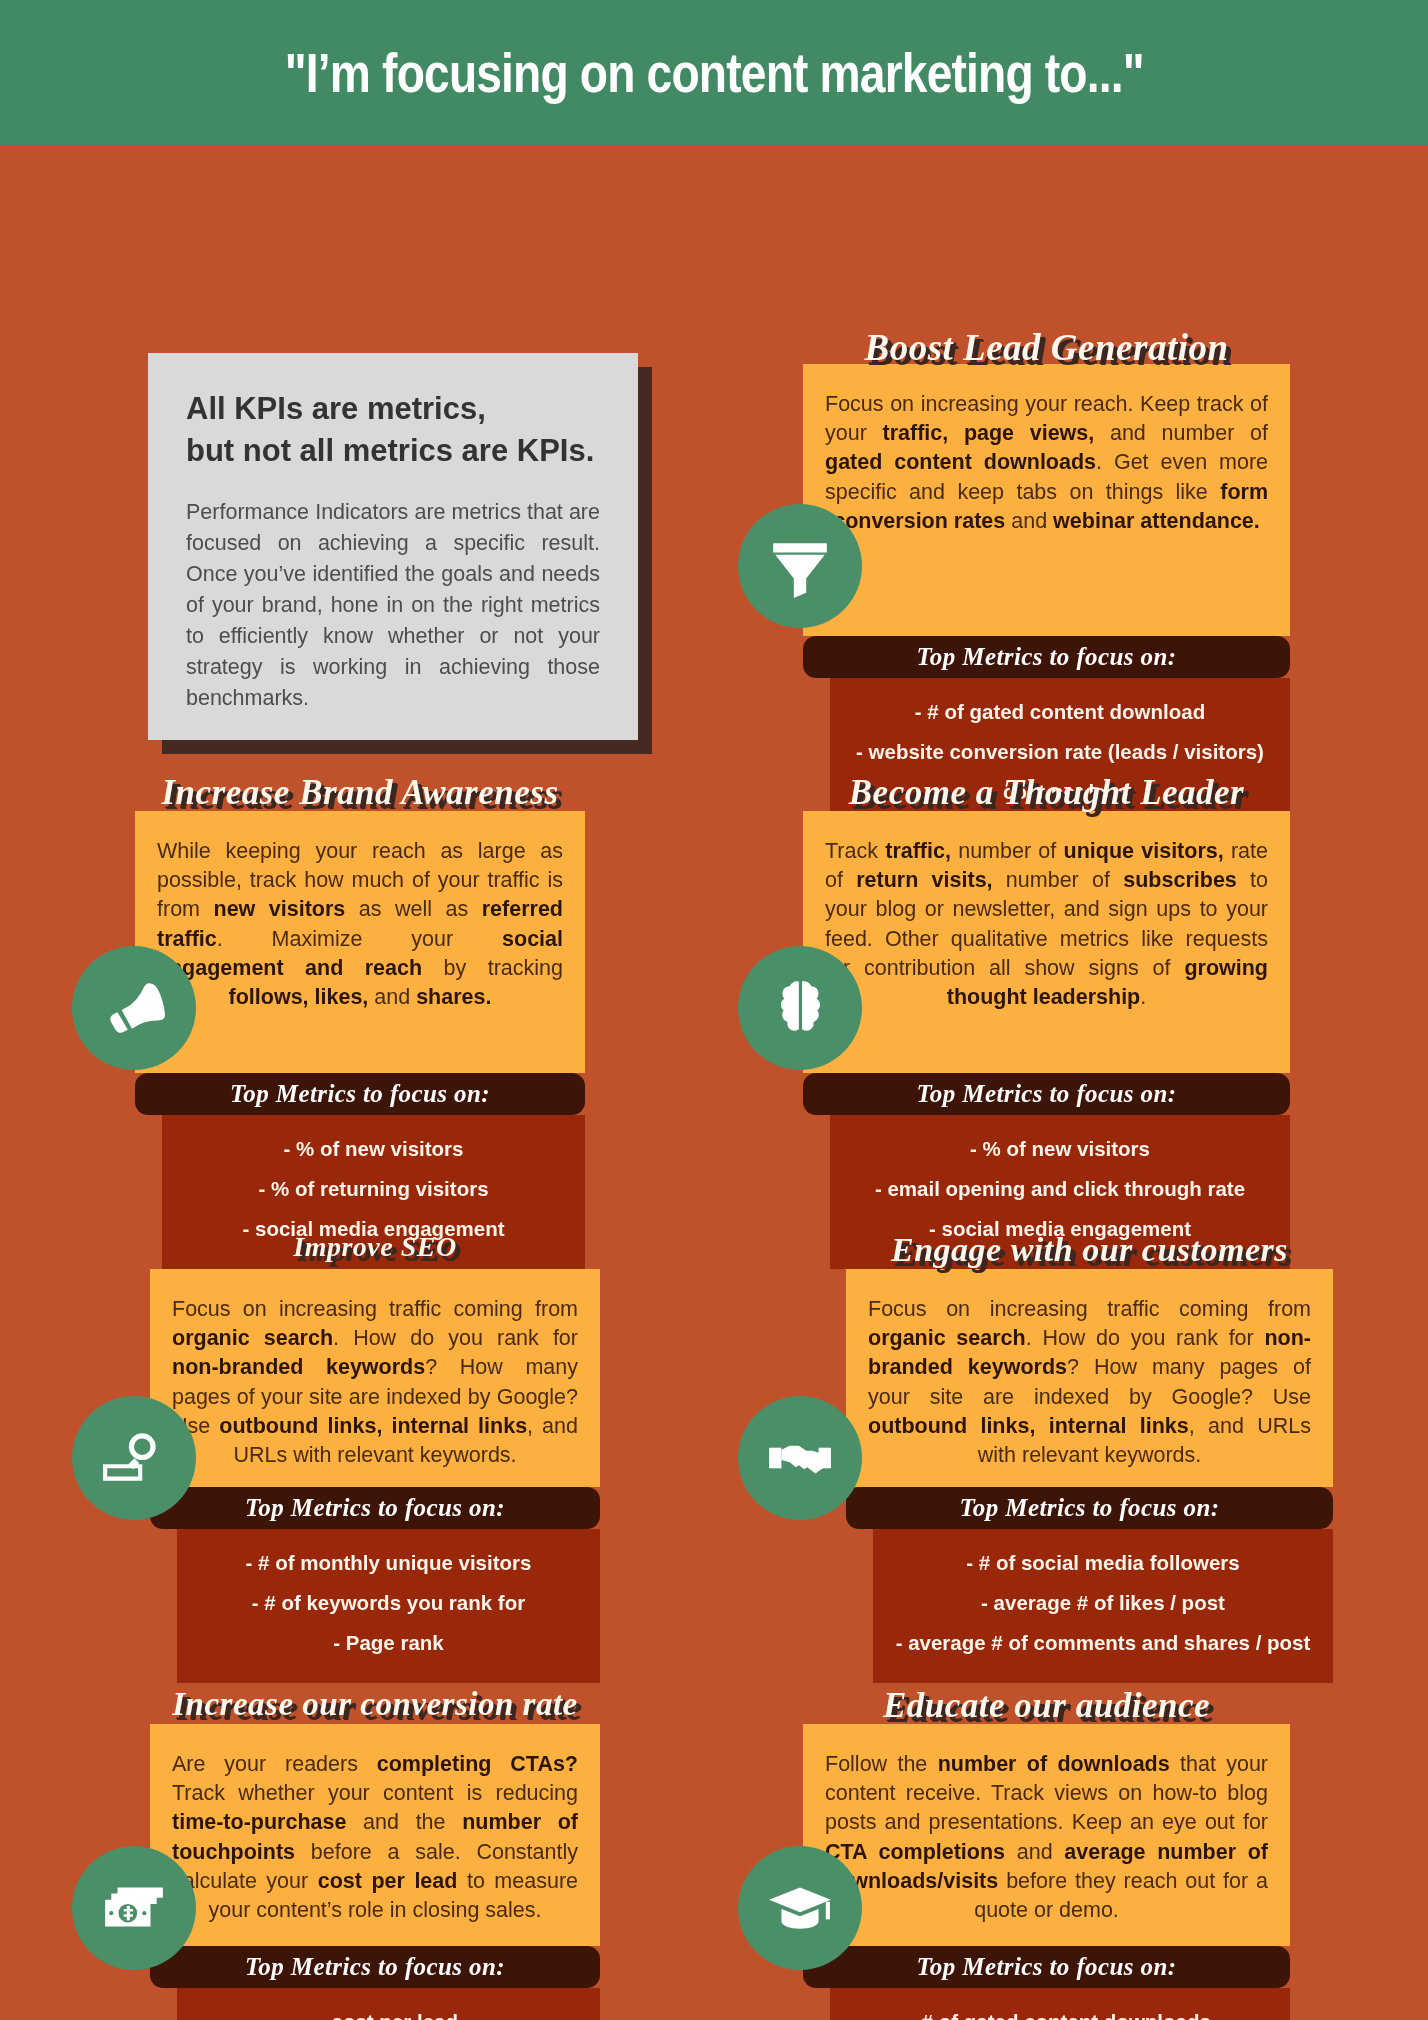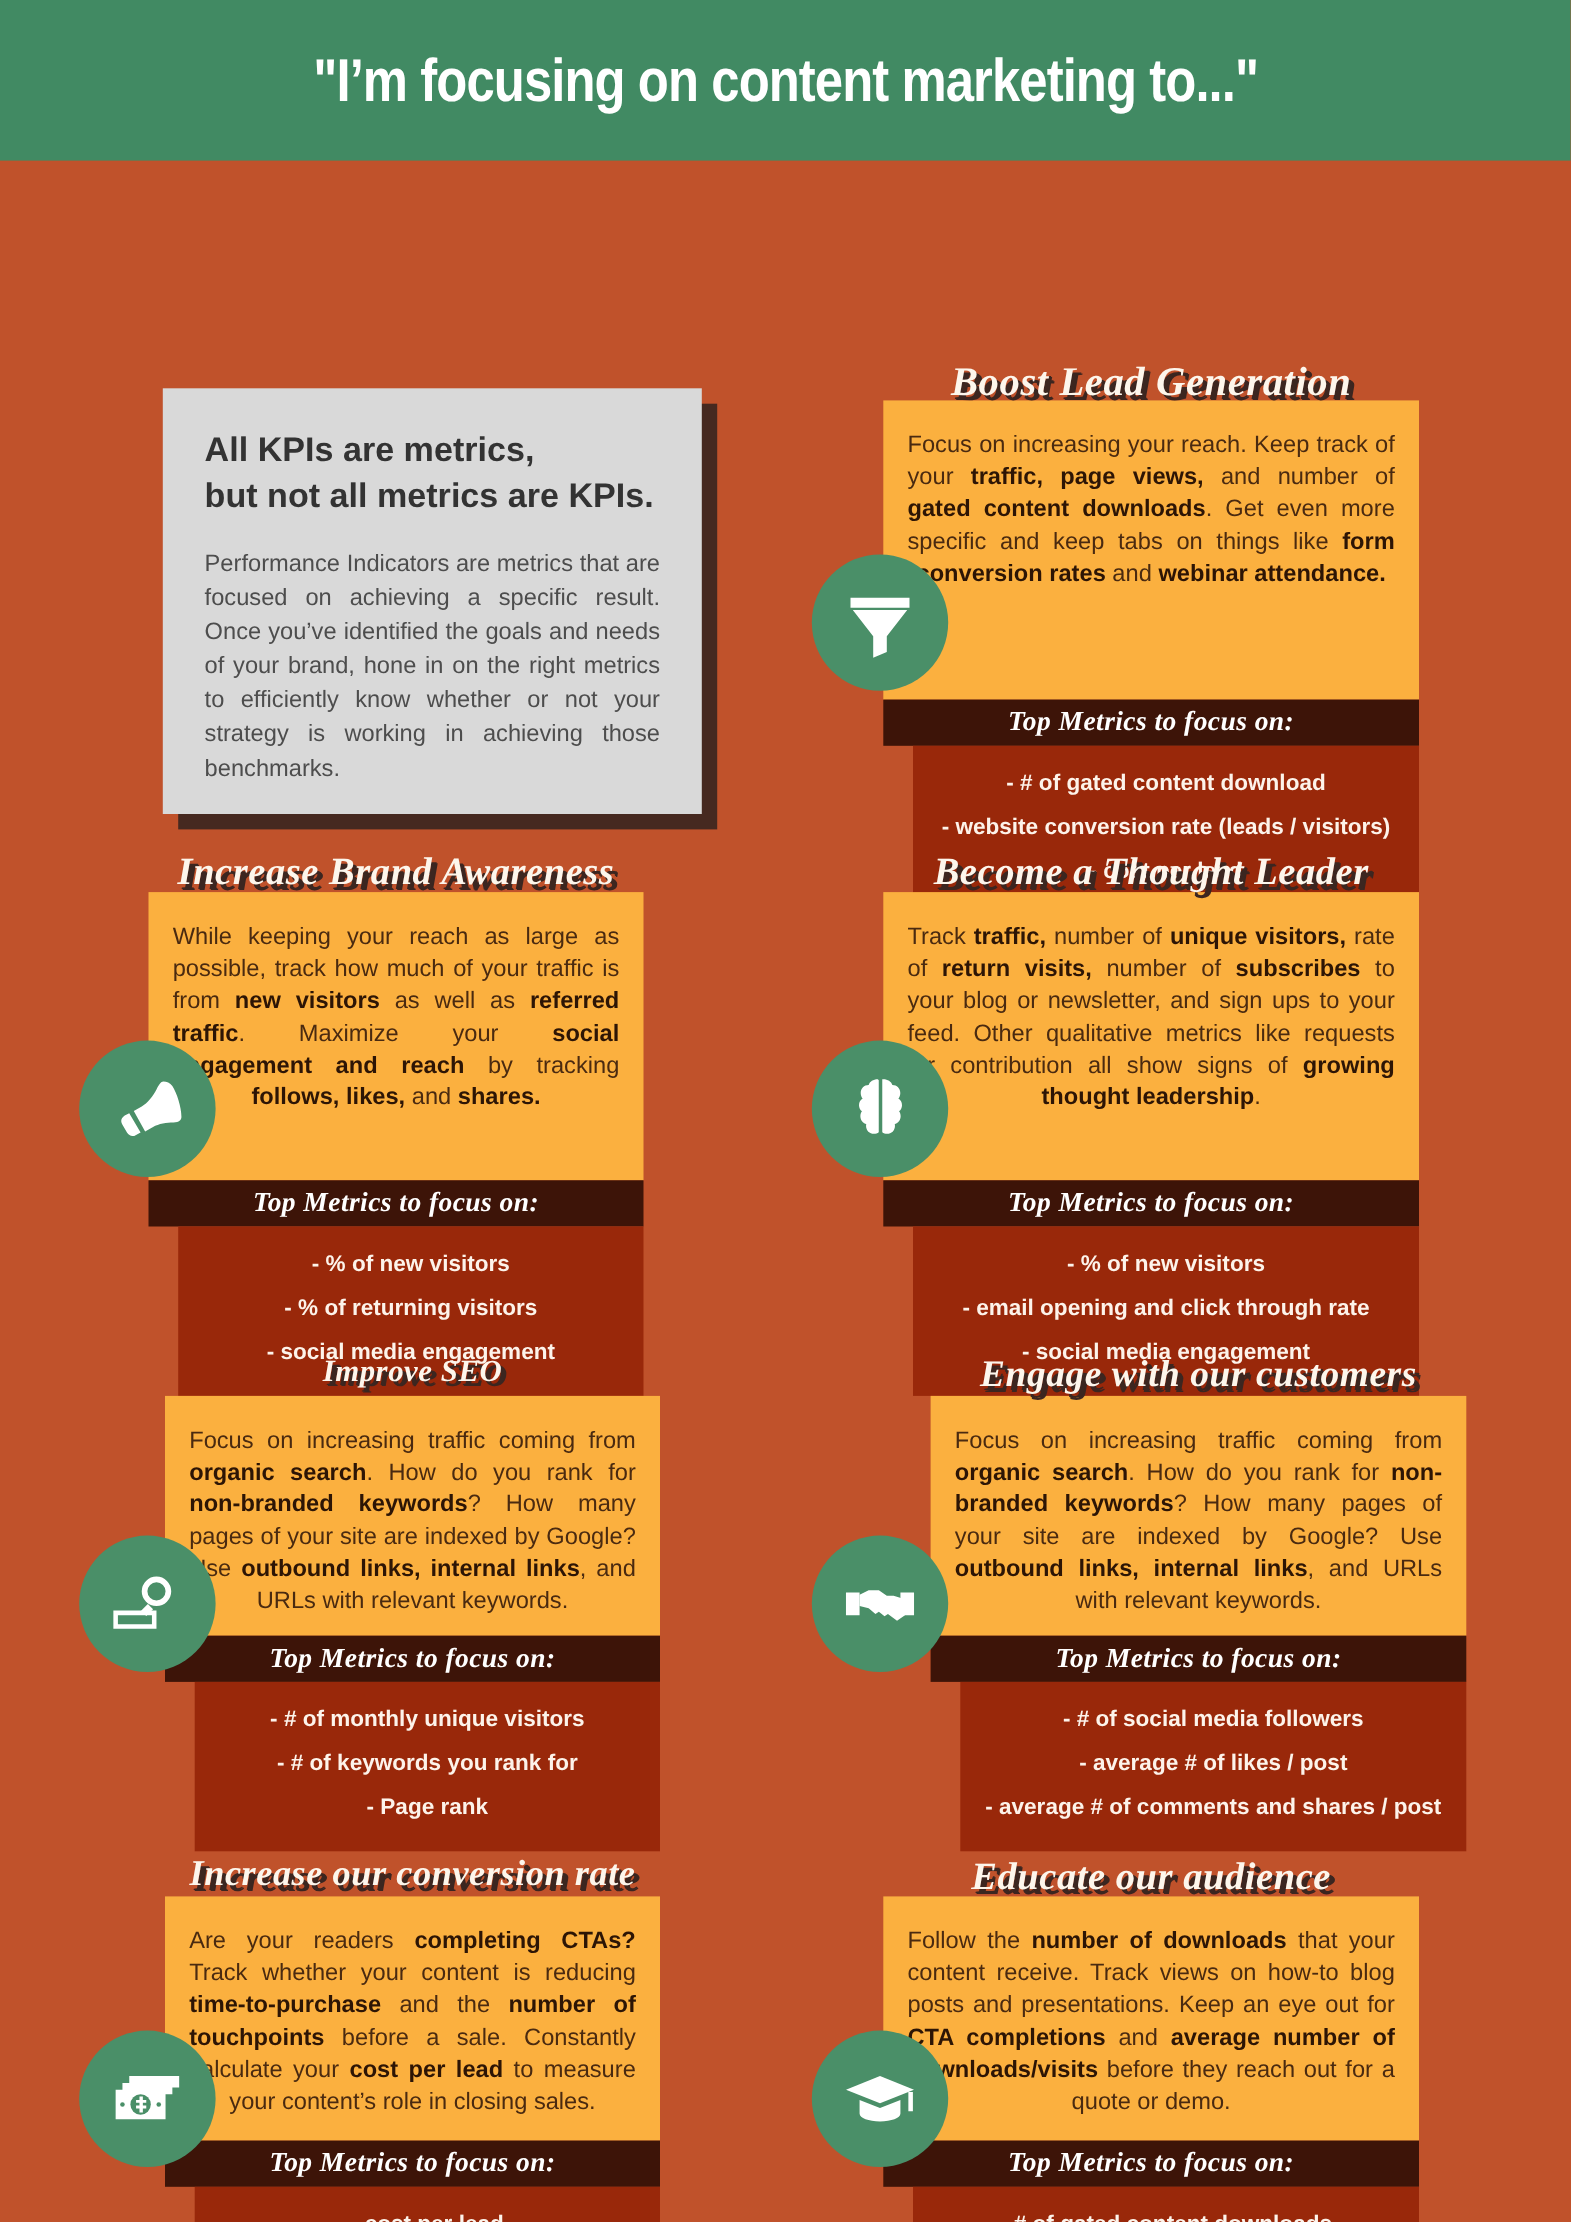--- a/index.html
+++ b/index.html
@@ -74,21 +74,21 @@
     line-height:1.36;
     color:#4a2a10;
     text-align:justify;
     text-align-last:center;
   }
   .card .panel p b{color:#2d1505;font-weight:bold;}
   .card .metrics-head{
     background:#3d1408;
     box-sizing:border-box;
     padding:7px 0 7px 0;
-    z-index:2;position:relative;
+    z-index:2;position:relative;border-radius:13px;
   }
   .card .metrics-head span{
     display:block;
     font-family:"Liberation Serif",serif;
     font-style:italic;font-weight:bold;
     font-size:25px;color:#ffffff;
     text-align:center;
     letter-spacing:.4px;
   }
   .card .metrics-list{

